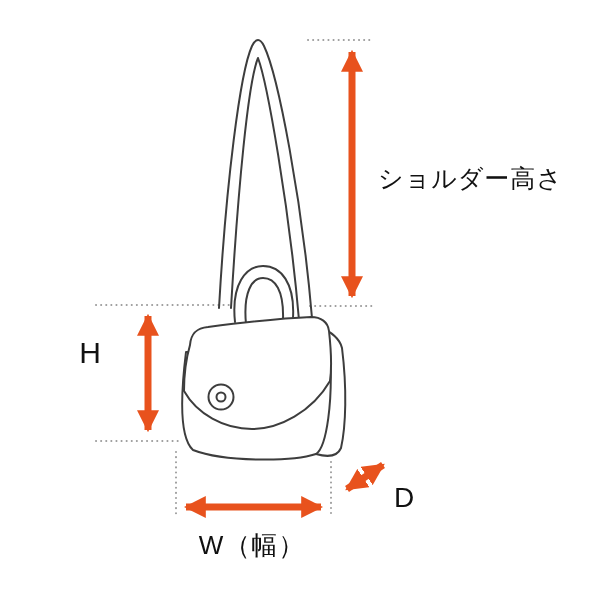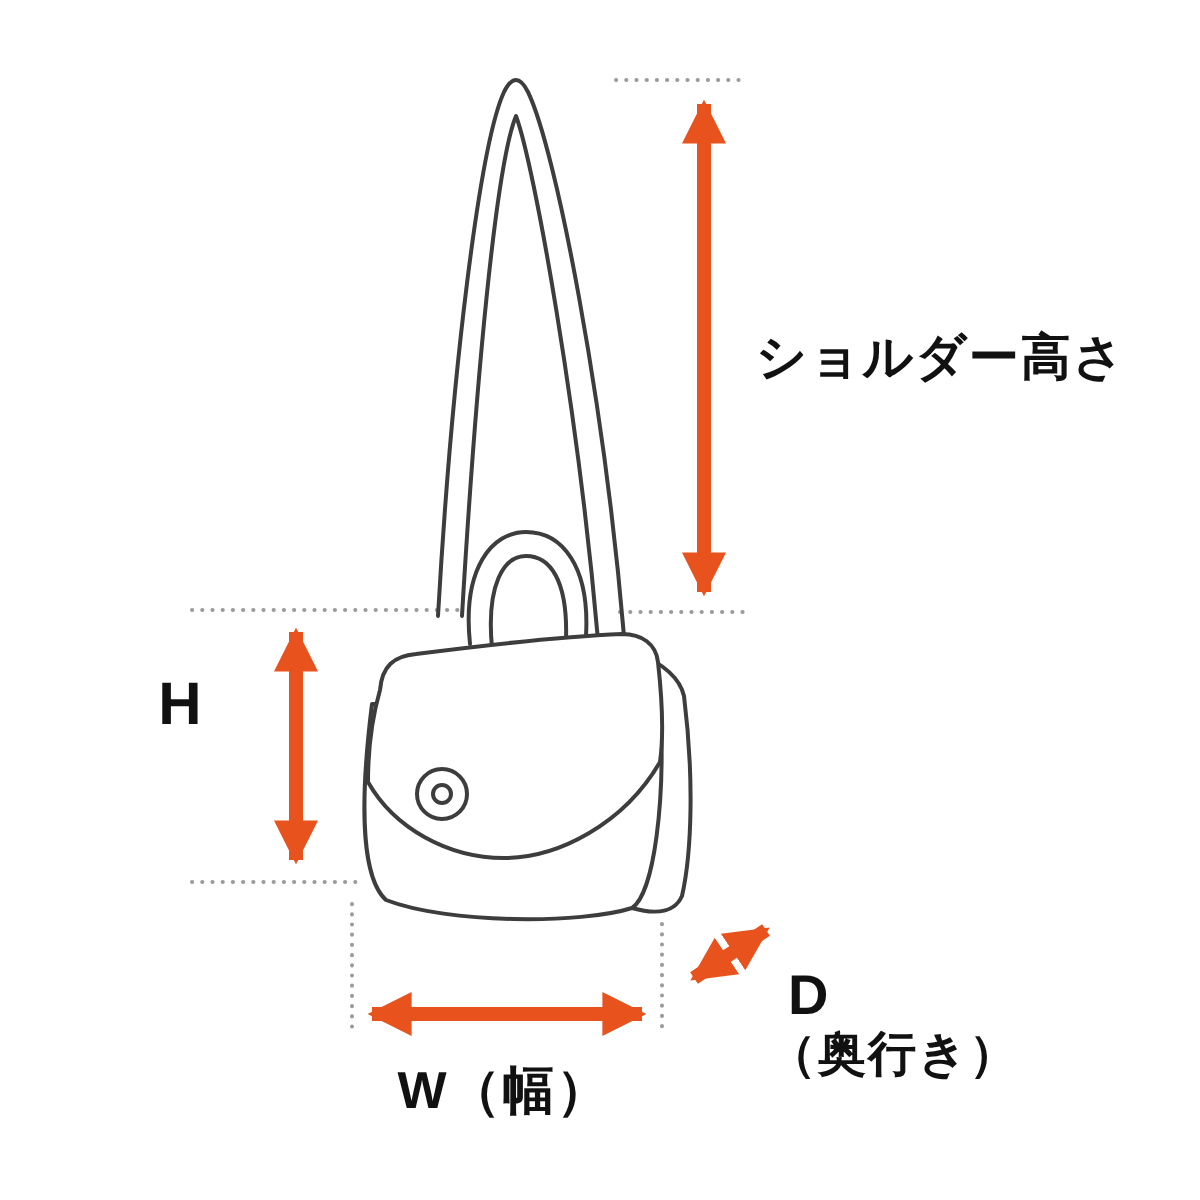--- a/index.html
+++ b/index.html
@@ -9,21 +9,21 @@
     --bg:#ffffff;
     --text:#111111;
   }
   html,body{margin:0;padding:0;}
   .canvas{
     position:relative;width:600px;height:600px;background:var(--bg);
     font-family:"Liberation Sans","DejaVu Sans",sans-serif;color:var(--text);
     overflow:hidden;
   }
   .canvas svg{position:absolute;left:0;top:0;}
-  .label{position:absolute;font-weight:700;letter-spacing:1px;white-space:nowrap;}
+  .label{position:absolute;font-weight:400;letter-spacing:1px;white-space:nowrap;}
   .lbl-shoulder{left:378px;top:162px;font-size:25px;}
   .lbl-h{left:28px;top:336px;width:125px;text-align:center;}
   .lbl-h .letter{font-size:30px;line-height:1.15;display:block;}
   .lbl-h .paren{font-size:24px;line-height:1.2;display:block;}
   .lbl-w{left:168px;top:528px;width:168px;text-align:center;font-size:26px;}
   .lbl-d{left:384px;top:482px;text-align:left;}
   .lbl-d .letter{font-size:28px;line-height:1.15;display:block;margin-left:10px;}
   .lbl-d .paren{font-size:24px;line-height:1.2;display:block;}
   .art{stroke:var(--outline);fill:none;stroke-width:2;stroke-linecap:round;stroke-linejoin:round;}
   .art-fill{stroke:var(--outline);fill:#ffffff;stroke-width:2;stroke-linecap:round;stroke-linejoin:round;}
@@ -74,16 +74,15 @@
   <div class="label lbl-shoulder">ショルダー高さ</div>
 
   <div class="label lbl-h">
     <span class="letter">H</span>
   </div>
 
   <div class="label lbl-w">W（幅）</div>
 
   <div class="label lbl-d">
     <span class="letter">D</span>
-    <span class="paren">（奥行き）</span>
   </div>
 
 </div>
 
 </body></html>

